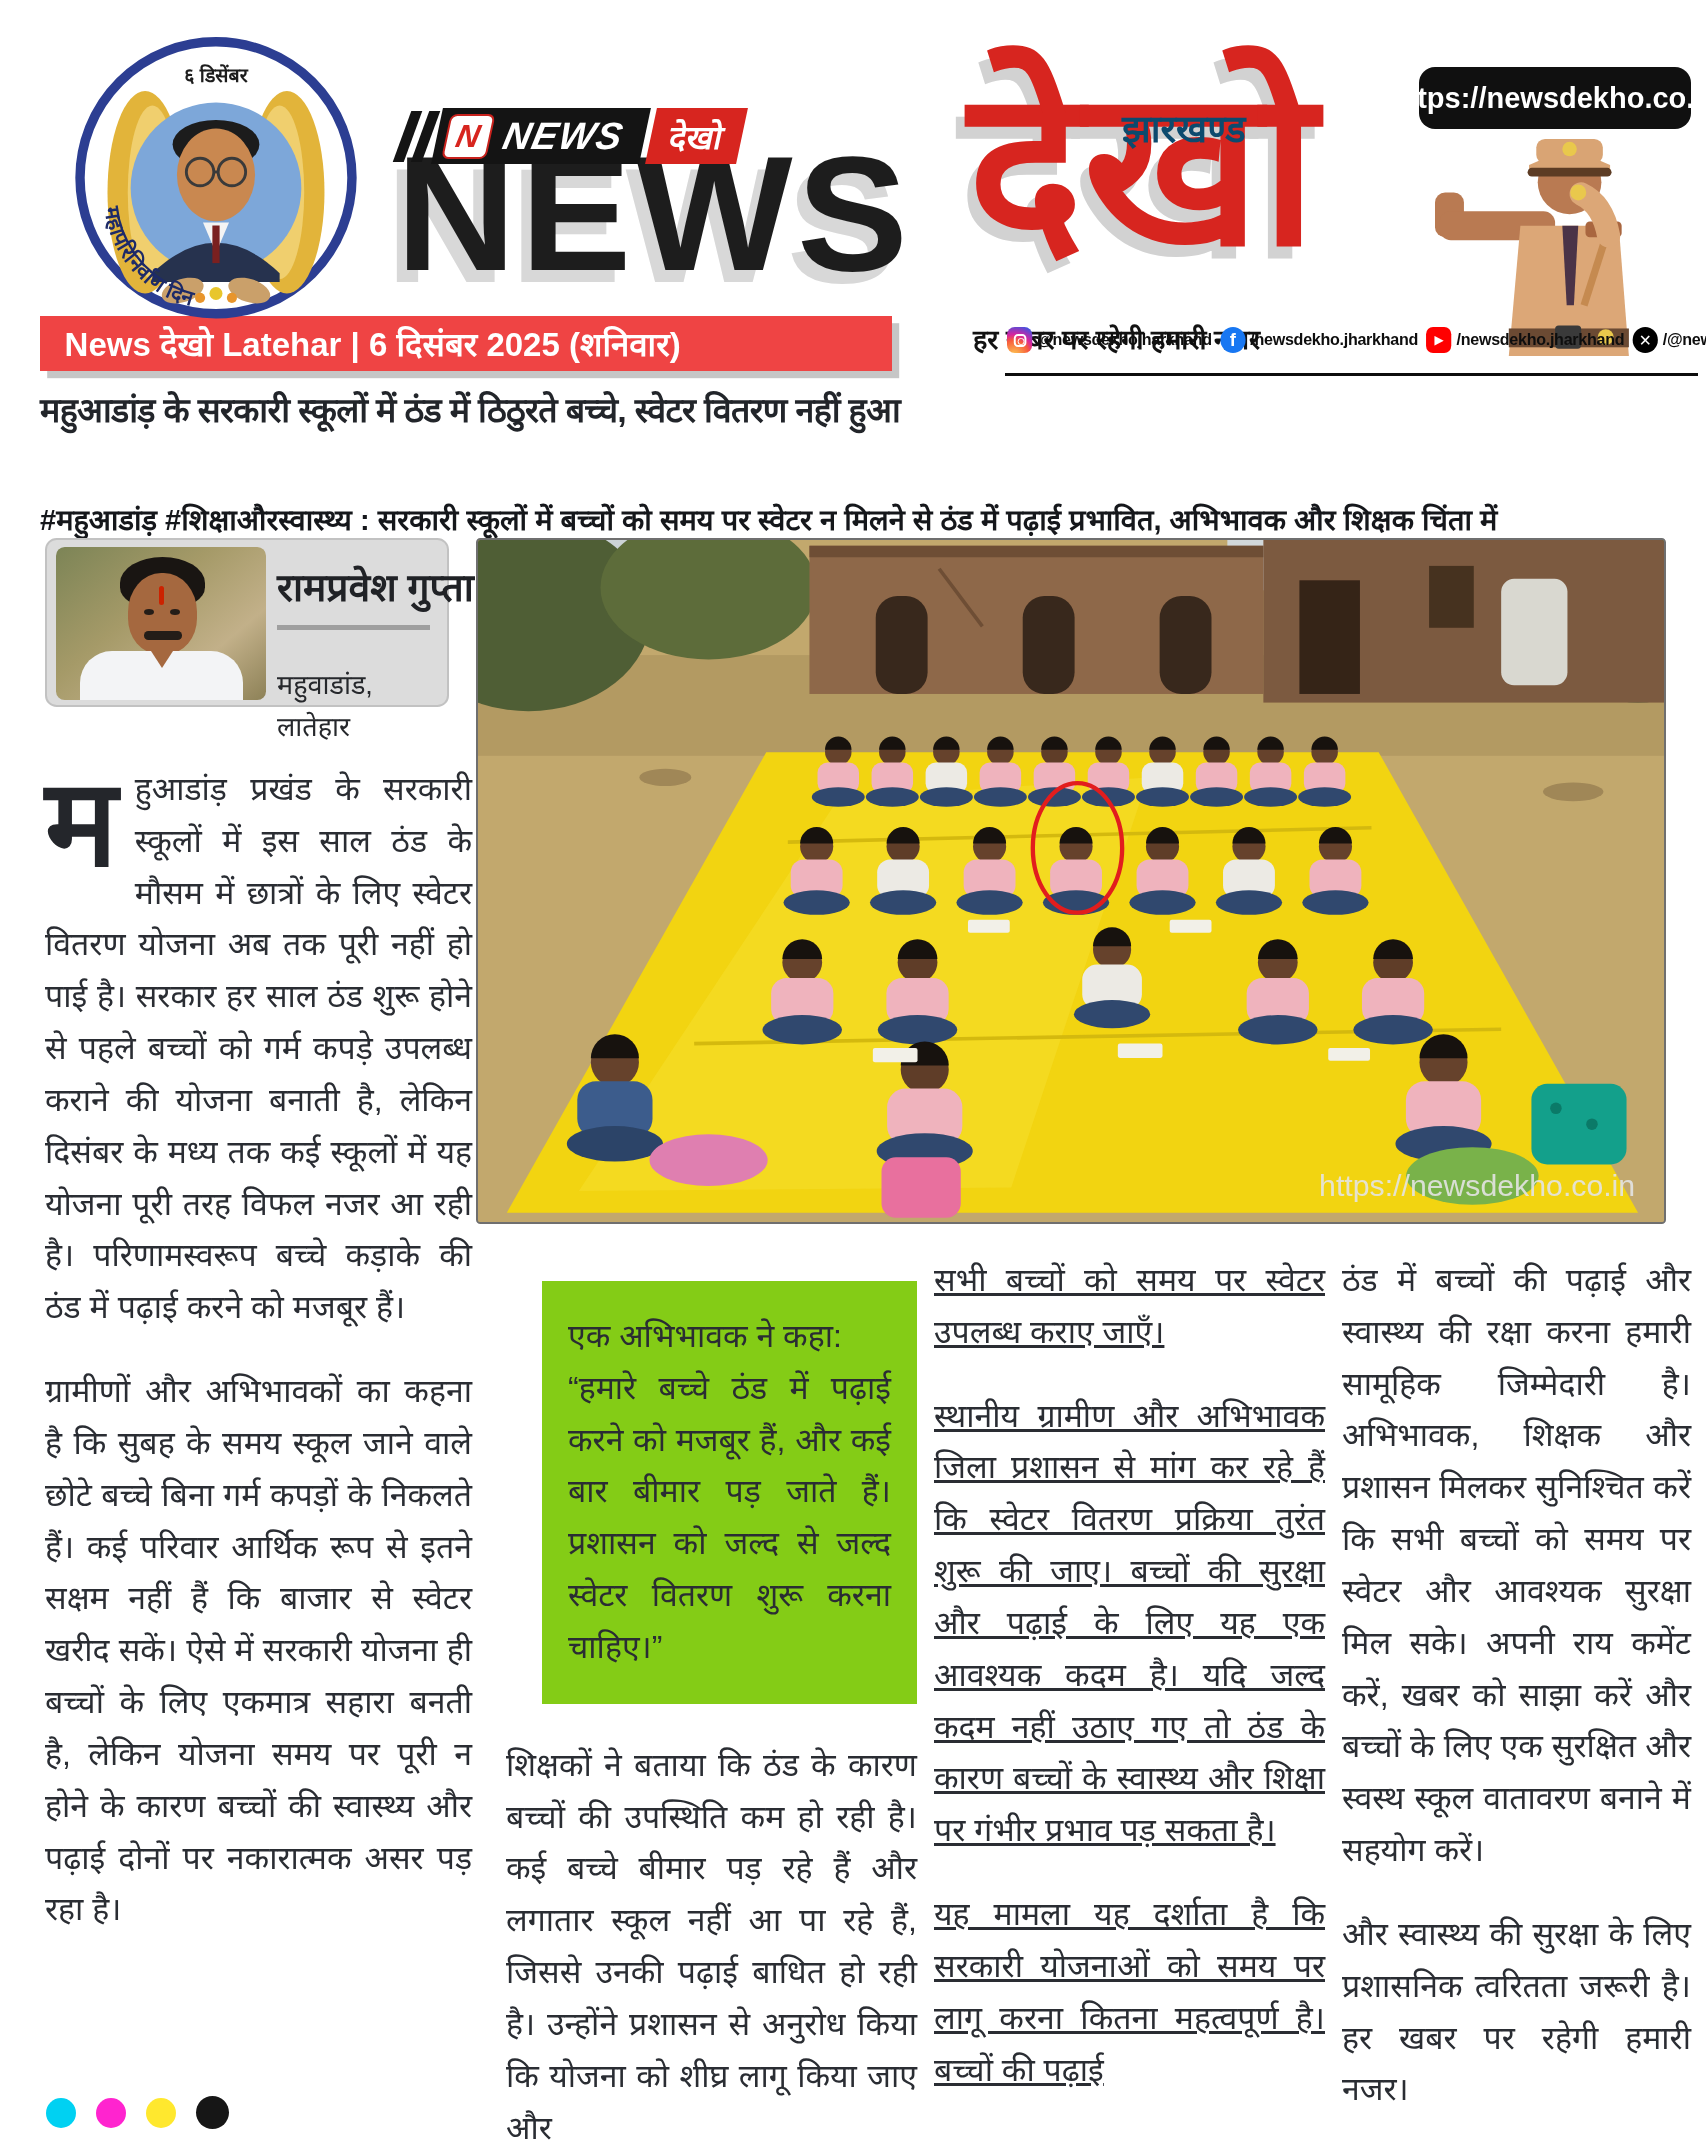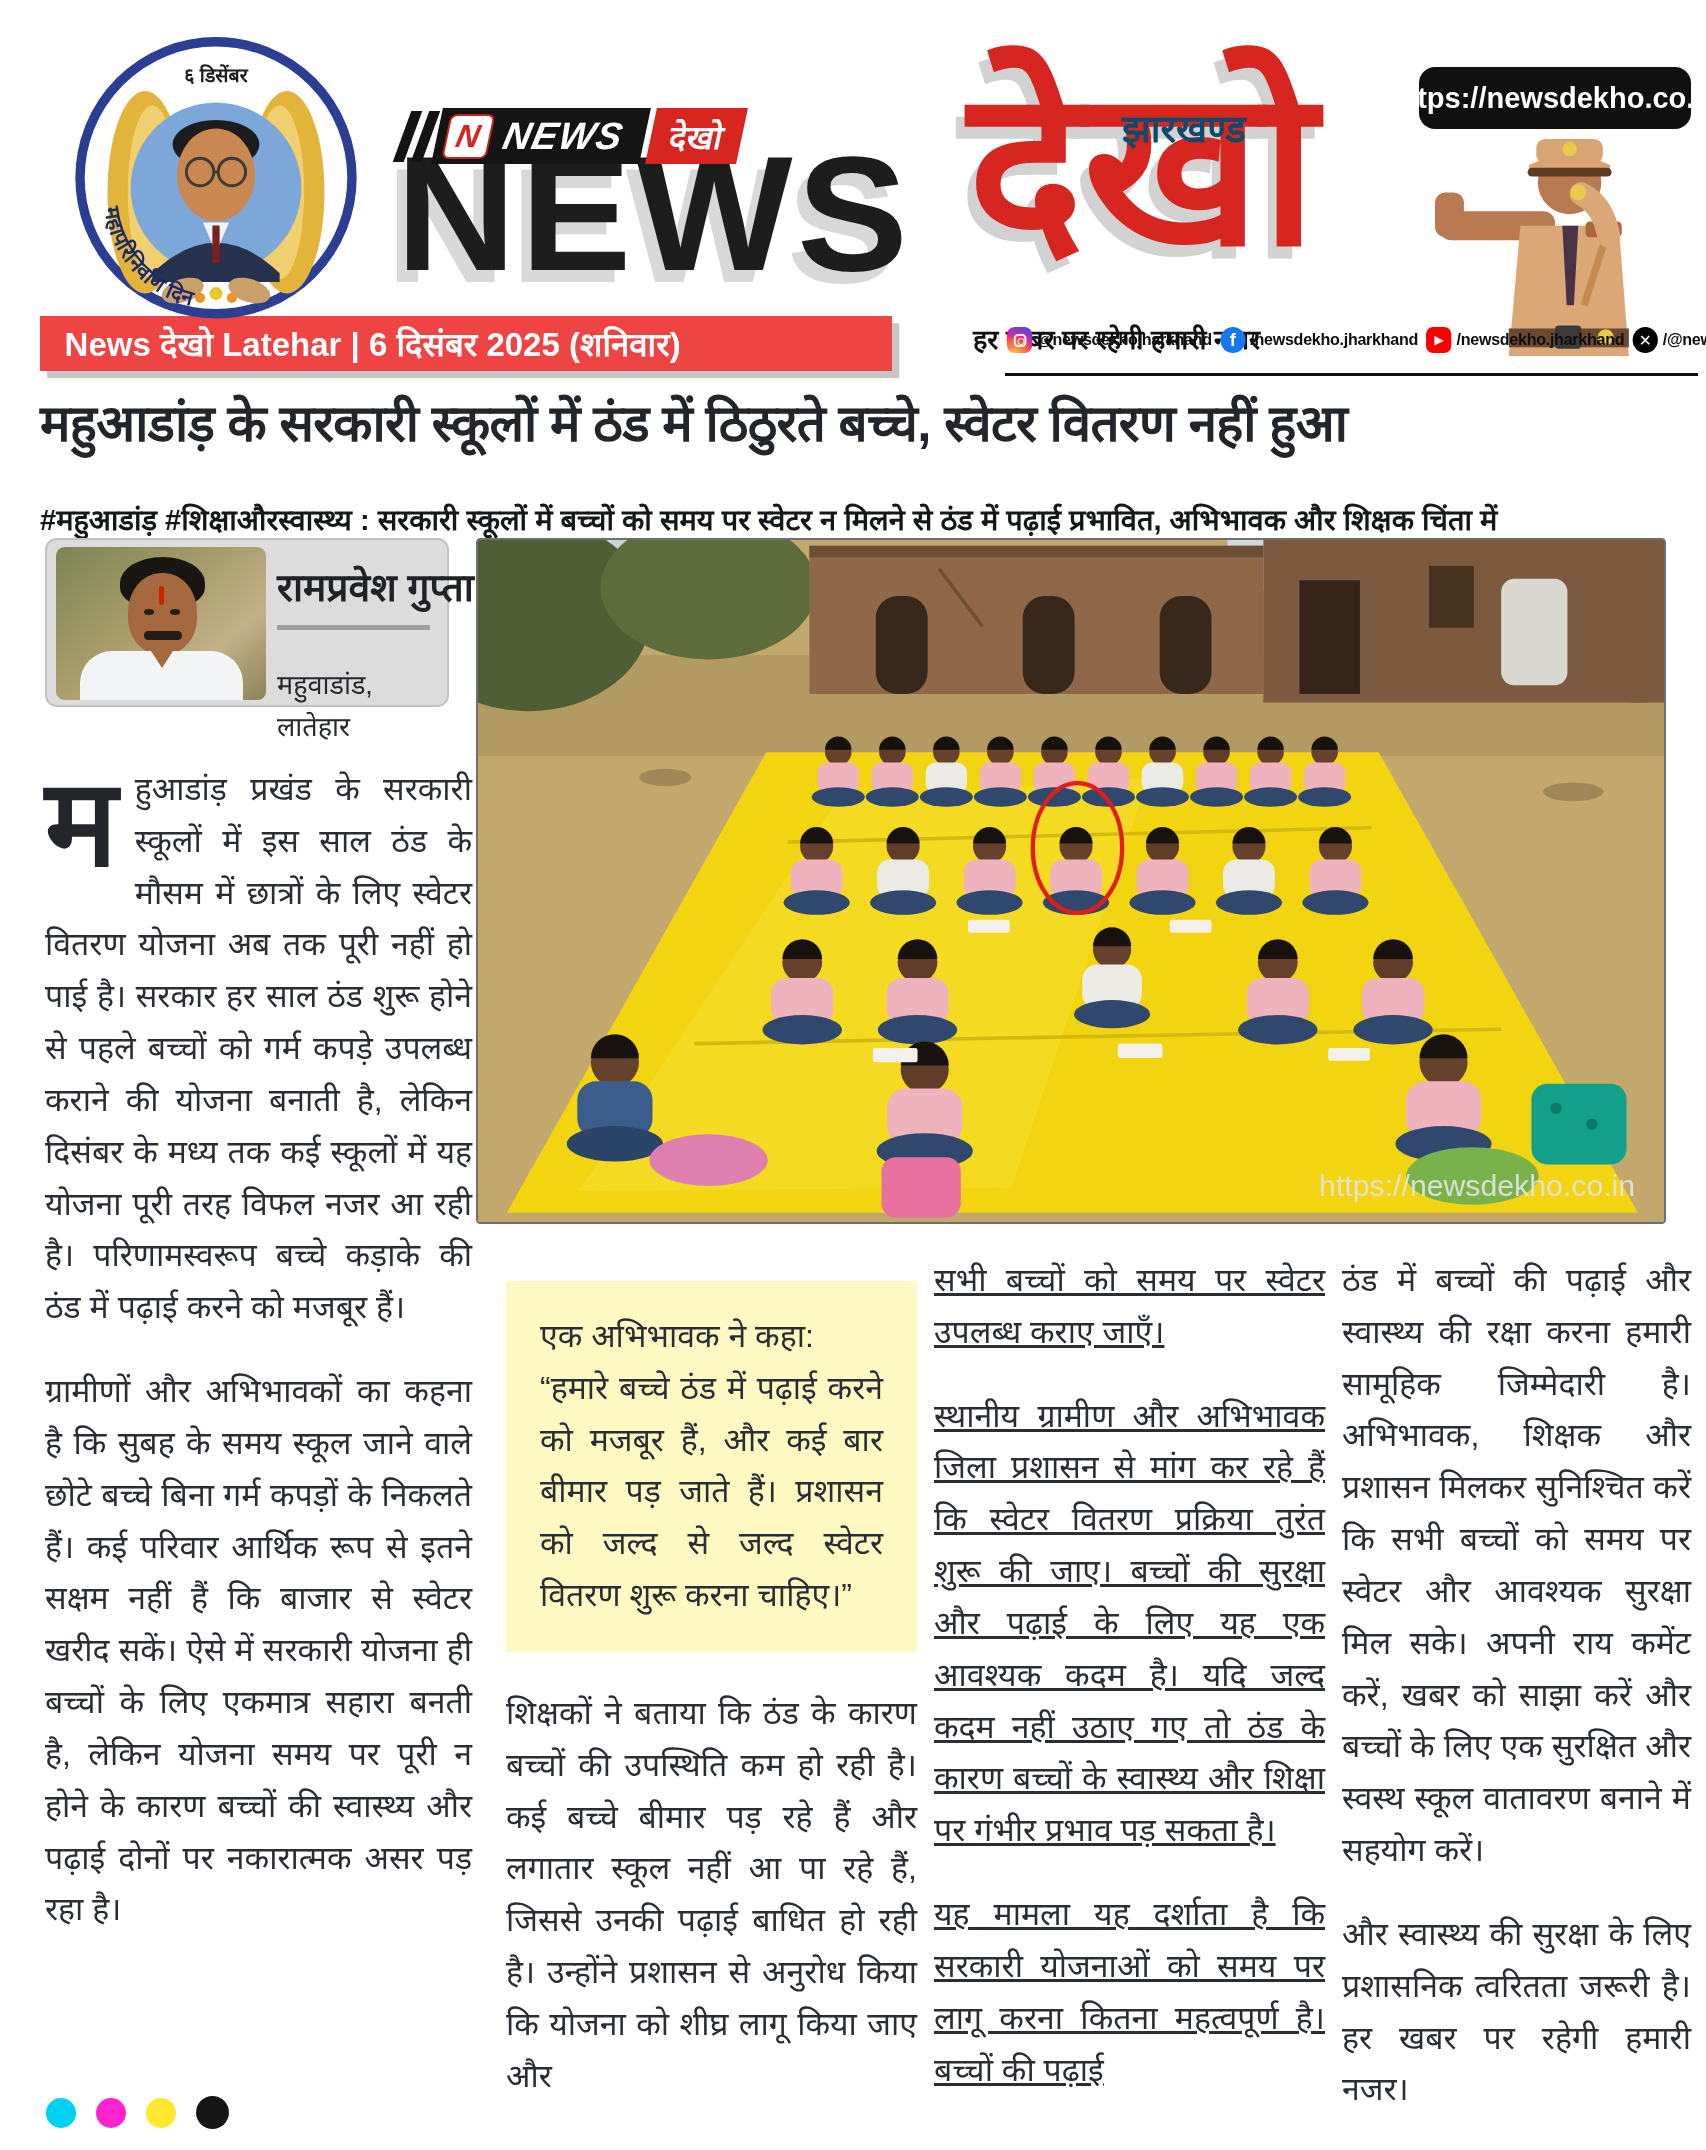--- a/index.html
+++ b/index.html
@@ -29,21 +29,21 @@
   .sicon{width:26px;height:26px;border-radius:50%;display:flex;align-items:center;justify-content:center;color:#fff;font-weight:bold;flex:0 0 auto;}
   .sicon.instagram{background:radial-gradient(circle at 28% 110%,#fdcb52 0%,#f75b3c 45%,#d6249f 62%,#285AEB 96%);border-radius:8px;}
   .ig-ring{width:13px;height:13px;border:2.2px solid #fff;border-radius:4.3px;position:relative;}
   .ig-ring:after{content:"";position:absolute;left:2.9px;top:2.9px;width:4.3px;height:4.3px;border:1.4px solid #fff;border-radius:50%;}
   .sicon.facebook{background:#1877f2;font-size:19px;}
   .sicon.youtube{background:#f00;border-radius:7.2px;font-size:12.3px;}
   .sicon.x{background:#000;font-size:16px;}
   .social-rule{position:absolute;left:1005px;top:373px;width:693px;height:2.9px;background:#0d0d0d;z-index:5;}
 
   
-  .headline{position:absolute;left:40px;top:386px;width:1642px;font-size:51px;font-weight:900;color:#22252a;letter-spacing:-0.7px;white-space:nowrap;z-index:2;}
+  .headline{position:absolute;left:40px;top:386px;width:1642px;font-size:34px;font-weight:900;color:#22252a;letter-spacing:-0.7px;white-space:nowrap;z-index:2;}
   .subheadline{position:absolute;left:40px;top:499px;width:1660px;font-size:29px;font-weight:bold;color:#15171b;white-space:nowrap;}
 
   
   .reporter-card{position:absolute;left:45px;top:538px;width:404px;height:169px;background:#dcdcdc;border:2.2px solid #c2c2c2;border-radius:11.6px;}
   .reporter-photo{position:absolute;left:8.7px;top:7.2px;width:210px;height:153px;border-radius:8.7px;overflow:hidden;background:linear-gradient(140deg,#7c8456 0%,#a59a68 40%,#c2b089 72%,#8d8157 100%);}
   .rp-hair{position:absolute;left:64px;top:10px;width:85px;height:52px;background:#191512;border-radius:50% 50% 42% 42%;}
   .rp-face{position:absolute;left:72px;top:26px;width:69px;height:81px;background:#a5683f;border-radius:48% 48% 44% 44%;}
   .rp-eye{position:absolute;width:10px;height:5.8px;background:#241d18;border-radius:50%;top:62px;}
   .rp-tilak{position:absolute;left:103px;top:39px;width:5.8px;height:19px;background:#cc2200;border-radius:2.9px;}
   .rp-mustache{position:absolute;left:88px;top:84px;width:38px;height:8.7px;background:#241d18;border-radius:4.3px;}
@@ -59,21 +59,21 @@
   .photo svg{display:block;width:100%;height:100%;}
 
   
   .col{position:absolute;font-size:32px;line-height:1.62;color:#2a2d33;text-align:justify;}
   .col p{margin-bottom:32px;}
   .col1{left:45px;top:764px;width:427px;}
   .col2{left:506px;top:1281px;width:411px;}
   .col3{left:934px;top:1255px;width:391px;text-decoration:underline;}
   .col4{left:1342px;top:1255px;width:349px;}
   .dropcap{float:left;font-size:121px;line-height:95px;font-weight:bold;padding:11.6px 17.4px 4.3px 0;color:#24262b;}
-  .quote-box{background:#fef9c3;padding:30px 34px;margin-bottom:36px;}
+  .quote-box{background:#84cc16;padding:30px 26px;margin-bottom:36px;margin-left:36px;}
   .quote-box p{margin:0;}
   .quote-intro{margin-bottom:4.3px;}
 
   
   .print-marks{position:absolute;left:46px;top:2096px;display:flex;gap:20px;align-items:center;}
   .dot{width:30px;height:30px;border-radius:50%;background:#ccc;}
   .dot.black{width:33px;height:33px;}
 </style>
 </head>
 <body>

